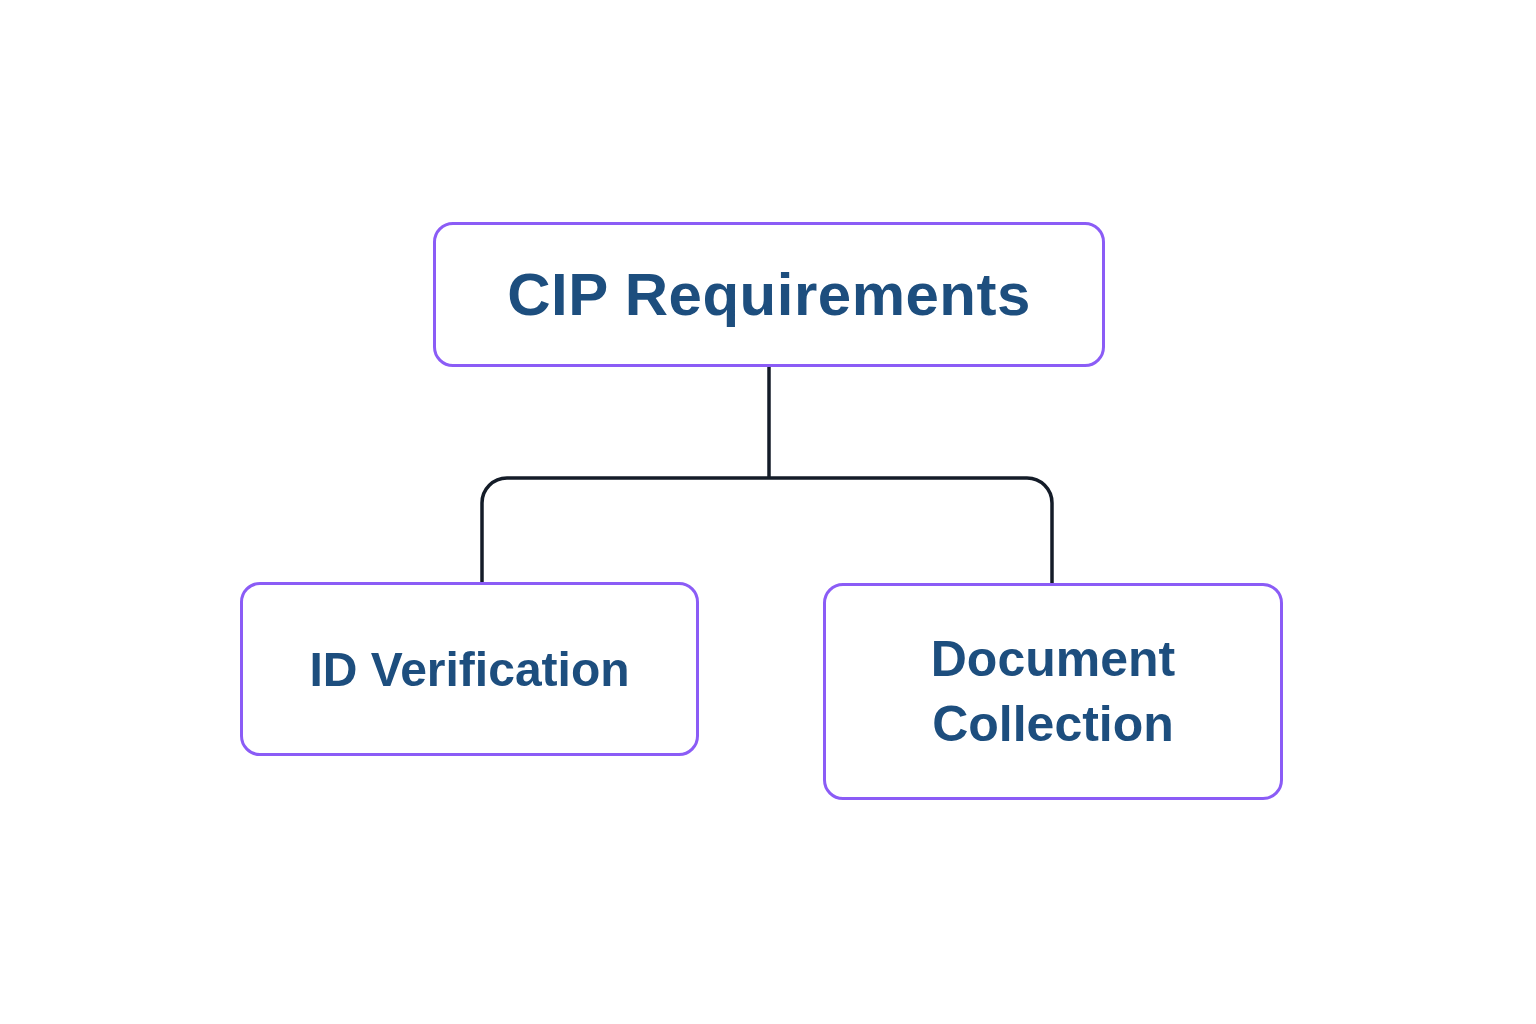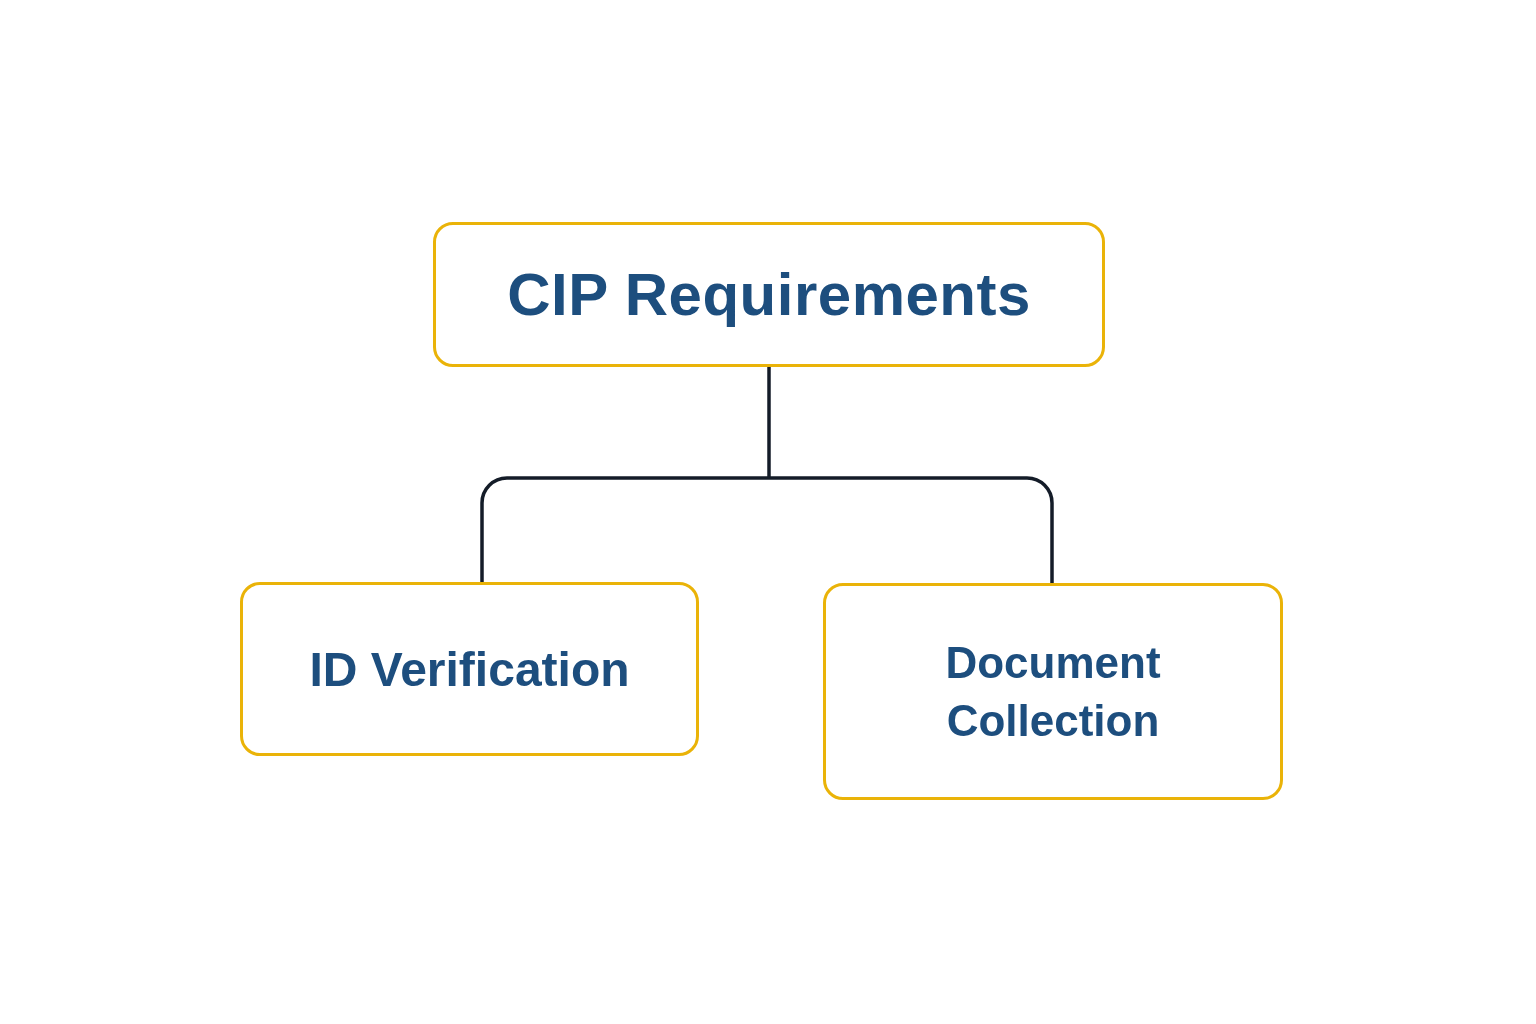--- a/index.html
+++ b/index.html
@@ -17,21 +17,21 @@
   .connector-layer {
     position: absolute;
     left: 0;
     top: 0;
     width: 1536px;
     height: 1024px;
   }
   .node {
     position: absolute;
     background: #ffffff;
-    border: 3px solid #eab308;
+    border: 3px solid #8b5cf6;
     border-radius: 20px;
     display: flex;
     align-items: center;
     justify-content: center;
     text-align: center;
     color: #1d4e7e;
     font-weight: 700;
   }
   .node-root {
     left: 433px;
@@ -46,21 +46,21 @@
     top: 582px;
     width: 459px;
     height: 174px;
     font-size: 48px;
   }
   .node-child-2 {
     left: 823px;
     top: 583px;
     width: 460px;
     height: 217px;
-    font-size: 44px;
+    font-size: 50px;
     line-height: 1.3;
     padding: 0 30px;
   }
 </style>
 </head>
 <body>
 
 <div class="canvas">
 
   <svg class="connector-layer" viewBox="0 0 1536 1024" xmlns="http://www.w3.org/2000/svg">

